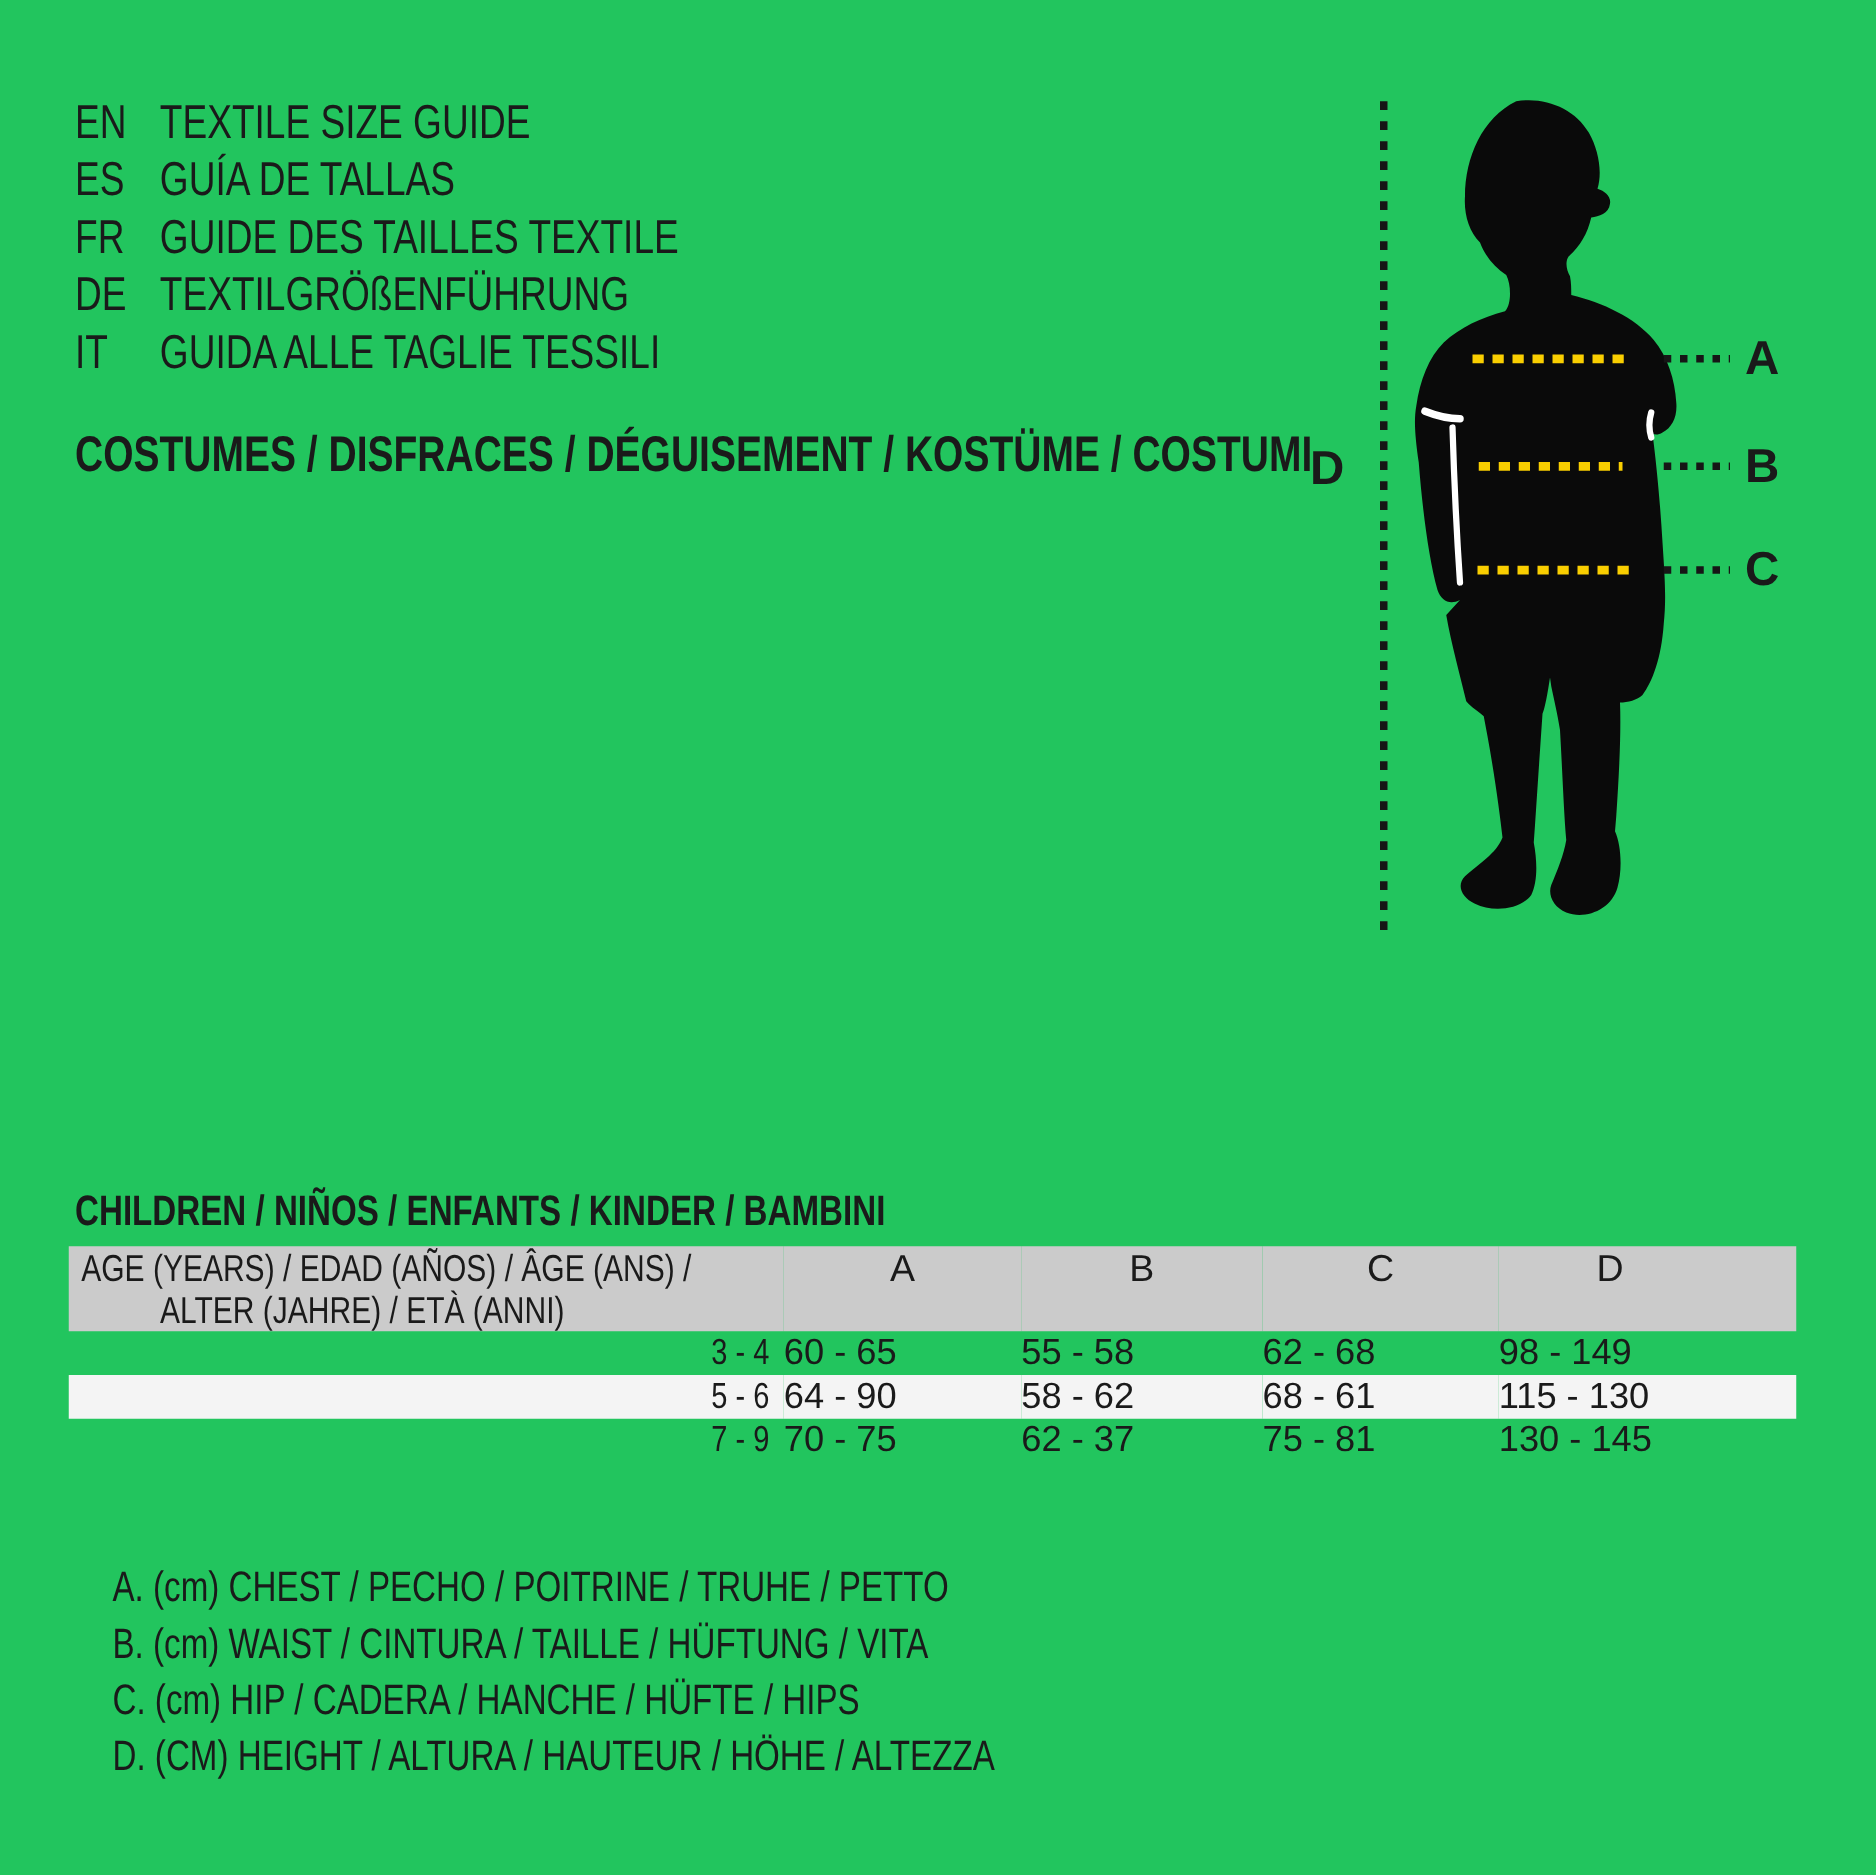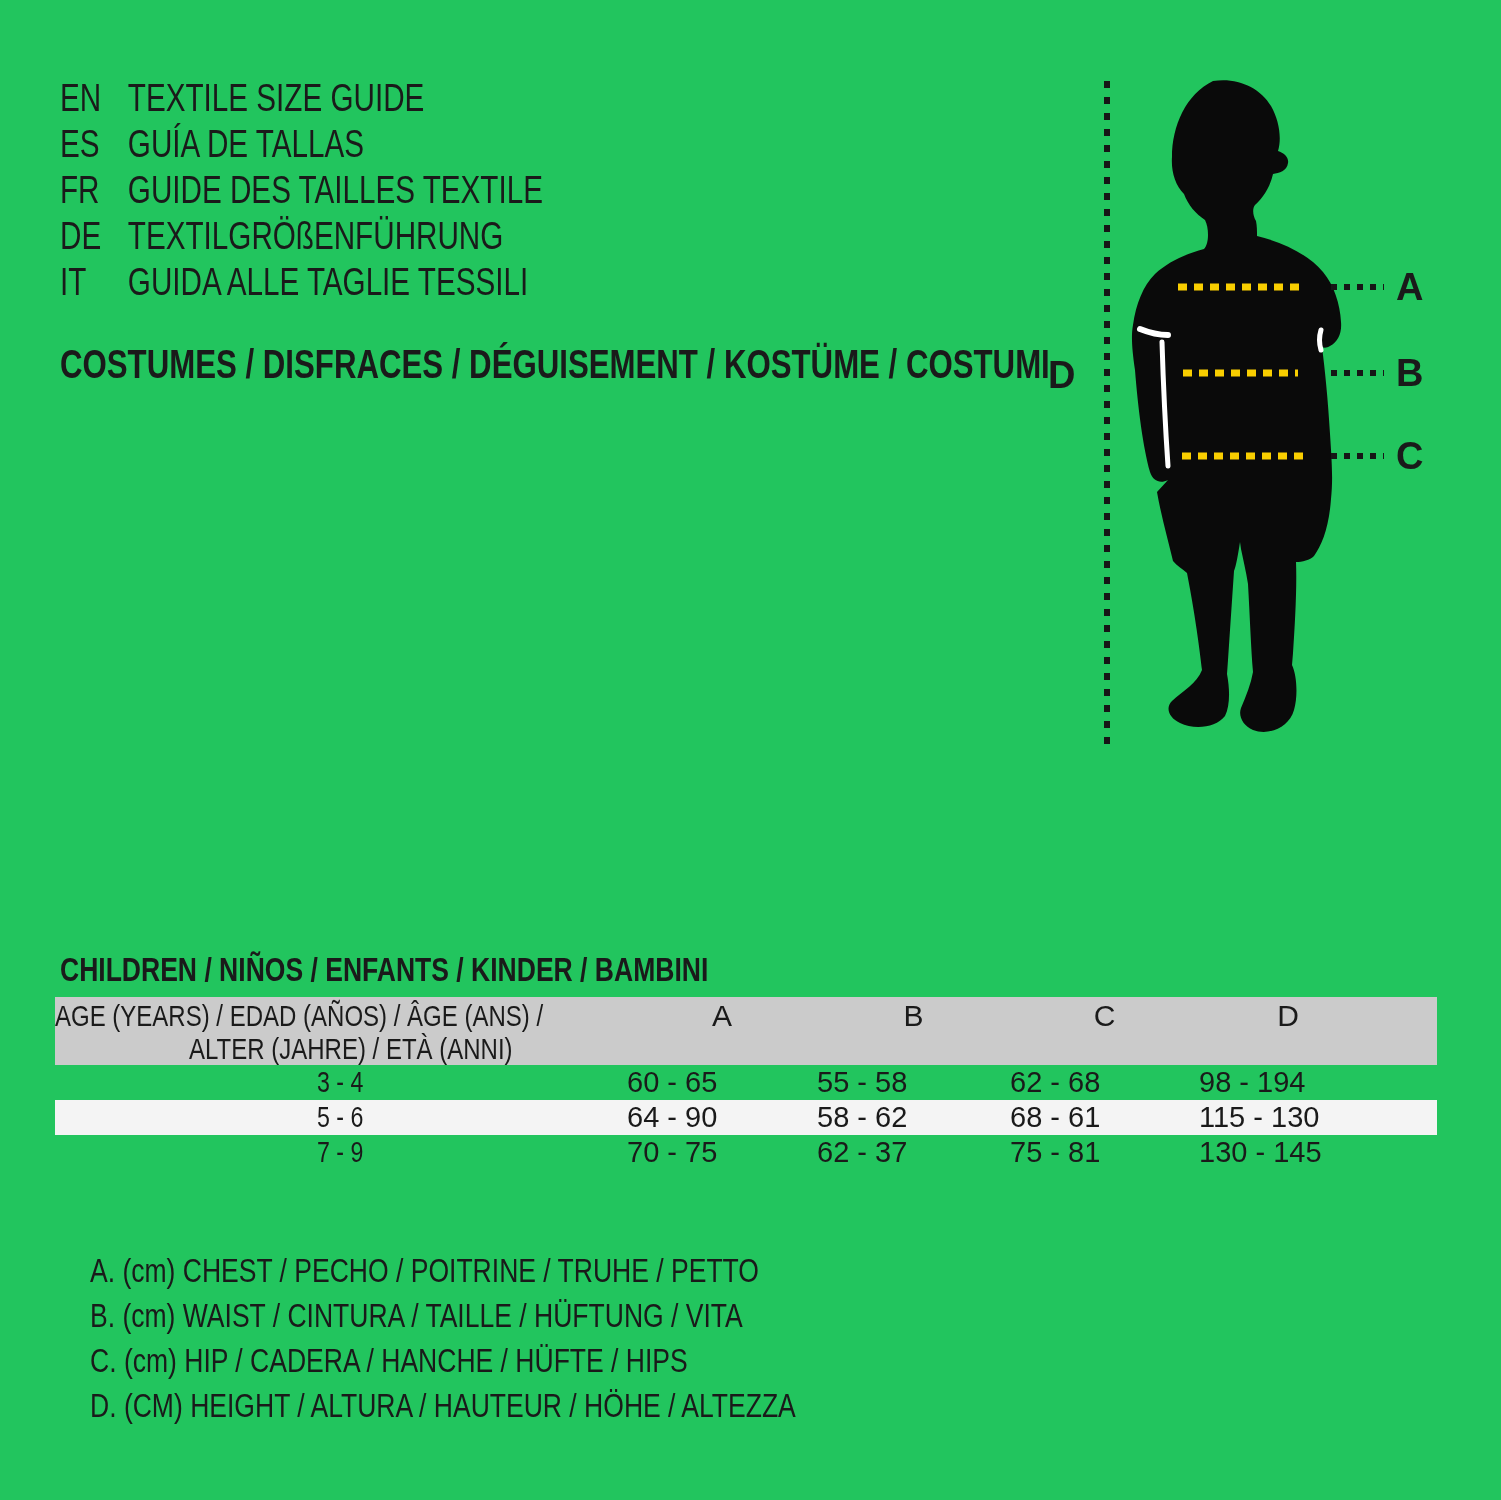--- a/index.html
+++ b/index.html
@@ -38,27 +38,27 @@
   table.size-table {
     position:absolute; left:55px; top:997px; width:1382px;
     border-collapse:collapse; table-layout:fixed;
   }
   .size-table th { font-weight:normal; }
   .size-table thead tr { height:64px; background:#CBCBCB; }
   .size-table thead th {
     vertical-align:top; padding-top:2px; font-size:30px; line-height:33px;
     text-align:center;
   }
-  .size-table thead th.age-th { text-align:right; }
+  .size-table thead th.age-th { text-align:center; padding-left:10px; }
   .size-table tbody tr { height:35px; }
   .size-table tbody tr:nth-child(even) { background:#F4F4F4; }
   .size-table tbody td {
     font-size:29px; text-align:left; vertical-align:middle; padding:0;
   }
-  .size-table tbody td.age-cell { text-align:center; padding-left:10px; }
+  .size-table tbody td.age-cell { text-align:right; padding-left:10px; }
   .size-table .col-d { padding-right:60px; }
   .cxl {
     display:inline-block; white-space:nowrap;
     transform:scaleX(0.8); transform-origin:0 50%;
   }
   .hdr-line { white-space:nowrap; transform:scaleX(0.8); transform-origin:0 50%; }
   
   .legend { position:absolute; left:60px; top:1248px; list-style:none;margin-left:30px; }
   .legend li {
     display:flex; align-items:center; height:45px; font-size:34px;
@@ -160,21 +160,21 @@
         <th>C</th>
         <th class="col-d">D</th>
       </tr>
     </thead>
     <tbody>
       <tr>
         <td class="age-cell"><span class="cxl">3 - 4</span></td>
         <td>60 - 65</td>
         <td>55 - 58</td>
         <td>62 - 68</td>
-        <td class="col-d">98 - 194</td>
+        <td class="col-d">98 - 149</td>
       </tr>
       <tr>
         <td class="age-cell"><span class="cxl">5 - 6</span></td>
         <td>64 - 90</td>
         <td>58 - 62</td>
         <td>68 - 61</td>
         <td class="col-d">115 - 130</td>
       </tr>
       <tr>
         <td class="age-cell"><span class="cxl">7 - 9</span></td>

